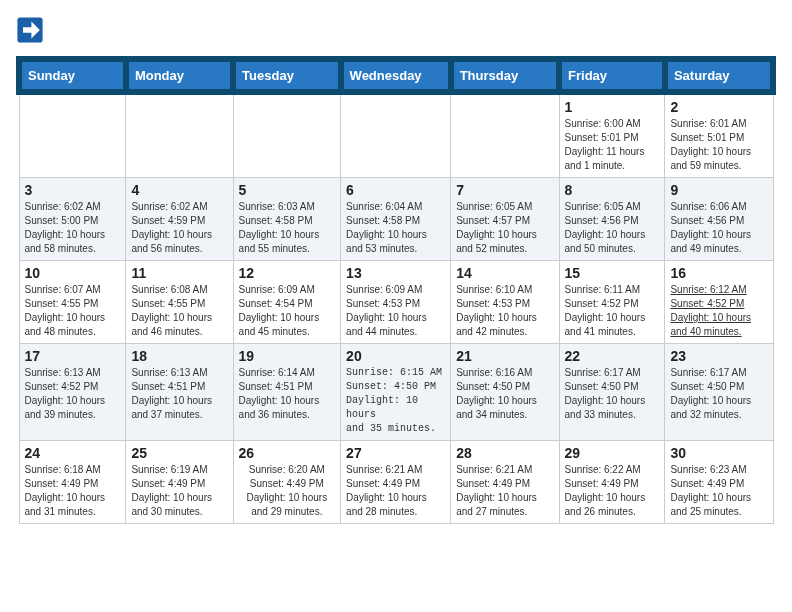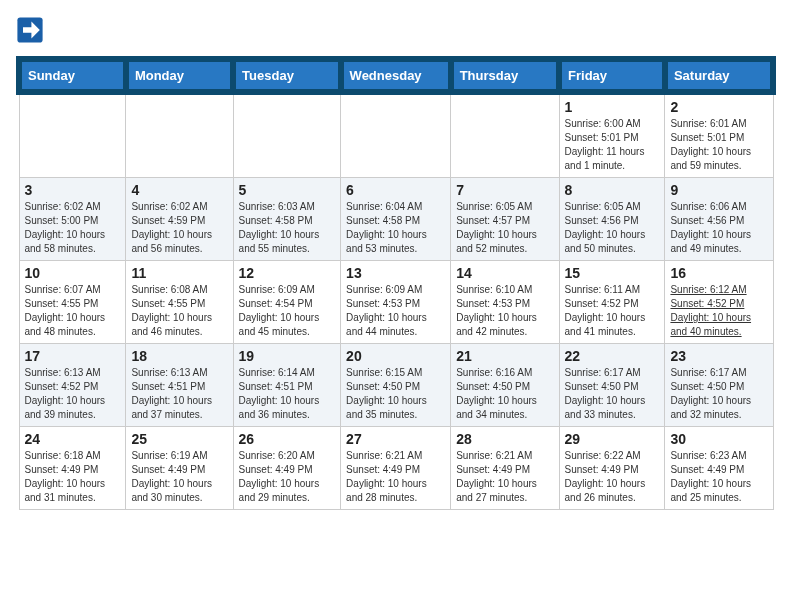--- a/index.html
+++ b/index.html
@@ -253,21 +253,21 @@
         </td>
         <td style="background-color: rgb(240, 244, 248);">
           <div class="day-number">19</div>
           <div class="day-info" style="white-space: pre-line;">Sunrise: 6:14 AM
 Sunset: 4:51 PM
 Daylight: 10 hours
 and 36 minutes.</div>
         </td>
         <td style="background-color: rgb(240, 244, 248);">
           <div class="day-number">20</div>
-          <div class="day-info" style="white-space: pre-line;">Sunrise: 6:15 AM
+          <div class="day-info" style="white-space: pre-line; font-family: Liberation Mono, monospace;">Sunrise: 6:15 AM
 Sunset: 4:50 PM
 Daylight: 10 hours
 and 35 minutes.</div>
         </td>
         <td style="background-color: rgb(240, 244, 248);">
           <div class="day-number">21</div>
           <div class="day-info" style="white-space: pre-line;">Sunrise: 6:16 AM
 Sunset: 4:50 PM
 Daylight: 10 hours
 and 34 minutes.</div>
@@ -297,21 +297,21 @@
         </td>
         <td>
           <div class="day-number">25</div>
           <div class="day-info" style="white-space: pre-line;">Sunrise: 6:19 AM
 Sunset: 4:49 PM
 Daylight: 10 hours
 and 30 minutes.</div>
         </td>
         <td>
           <div class="day-number">26</div>
-          <div class="day-info" style="white-space: pre-line;">Sunrise: 6:20 AM
+          <div class="day-info" style="white-space: pre-line; text-align: center;">Sunrise: 6:20 AM
 Sunset: 4:49 PM
 Daylight: 10 hours
 and 29 minutes.</div>
         </td>
         <td>
           <div class="day-number">27</div>
           <div class="day-info" style="white-space: pre-line;">Sunrise: 6:21 AM
 Sunset: 4:49 PM
 Daylight: 10 hours
 and 28 minutes.</div>

